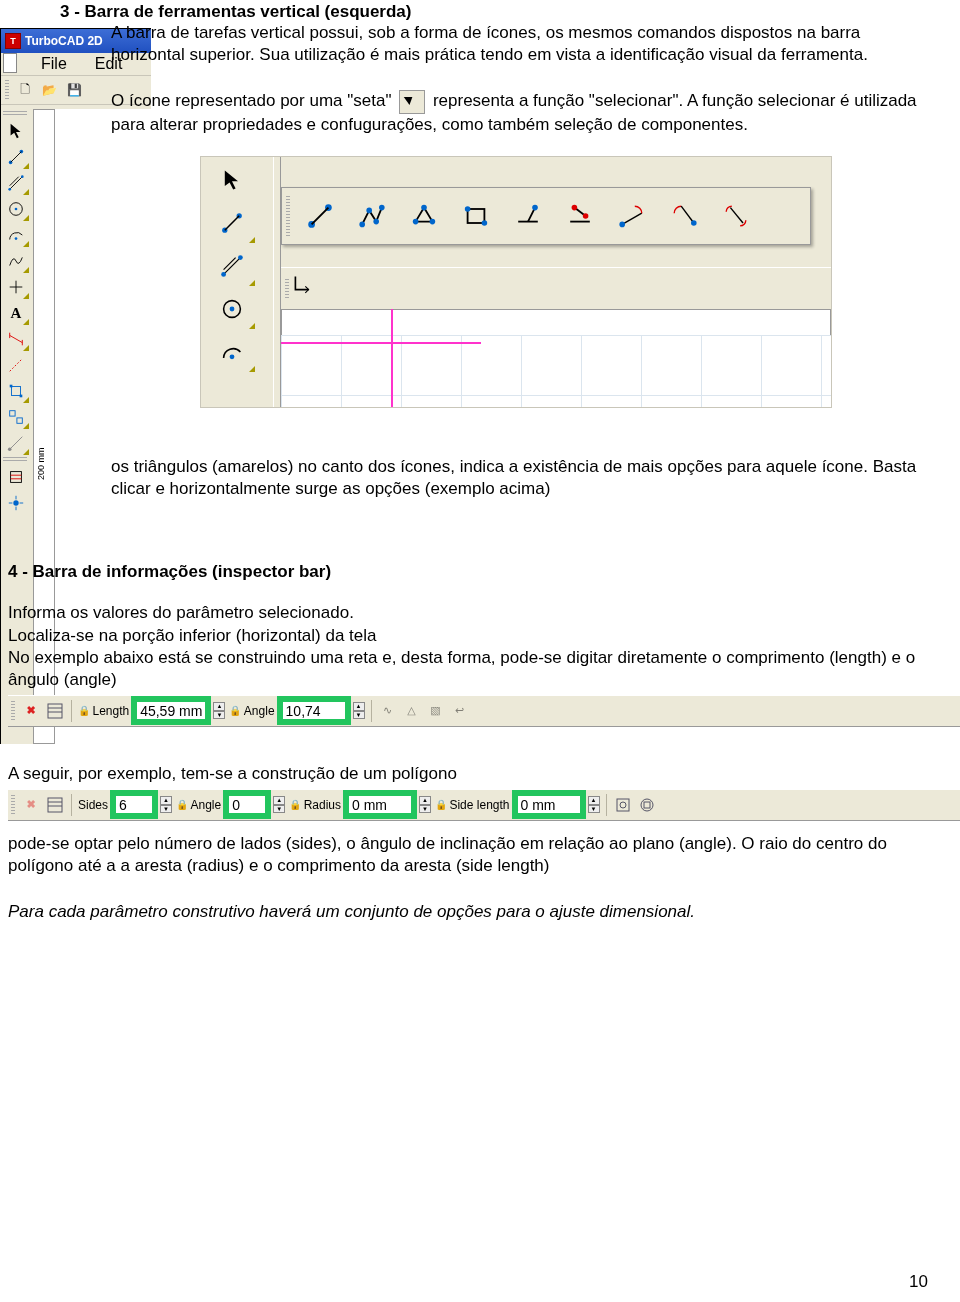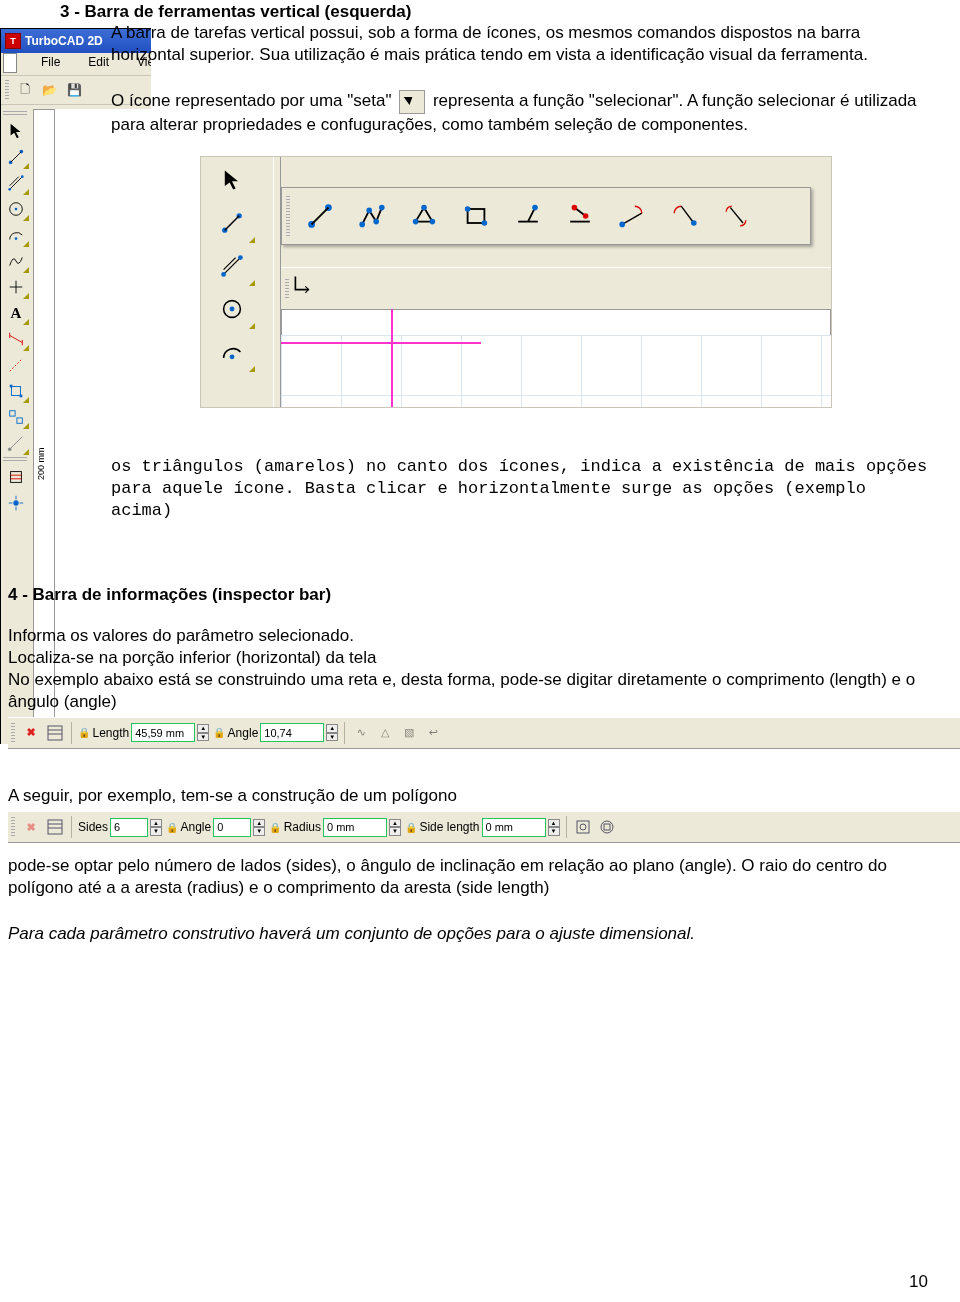--- a/index.html
+++ b/index.html
@@ -58,21 +58,21 @@
     font-weight: bold;
     white-space: nowrap;
   }
   .app-ico { width:14px; height:14px; background:#c00; border:1px solid #800; font-size:9px; line-height:14px; text-align:center; color:#fff; }
   .menubar {
     height: 22px;
     background:#ece9d8;
     display:flex;
     align-items:flex-start;
     padding:0 2px;
-    font-size:12px;
+    font-size:16px;
     gap: 16px;
     border-bottom:1px solid #c9c6b9;
   }
   .menubar span { padding:2px 6px; }
   .mini-icon { width:14px; height:14px; border:1px solid #888; background:#fff; margin-right:2px; display:inline-block; }
   .std-toolbar {
     height:28px;
     background:#ece9d8;
     display:flex; align-items:center; padding:0 4px; gap:3px;
     border-bottom:1px solid #c9c6b9;
@@ -185,22 +185,22 @@
     font-size:11px;
     margin-top:4px;
   }
   .insp-ico { width:20px; height:20px; display:flex;align-items:center;justify-content:center;}
   .insp-sep { width:1px; height:22px; background:#b6b2a0; margin:0 2px;}
   .insp-field {
     display:flex; align-items:center; gap:2px; height:22px;
   }
   .insp-field .lbl { font-size:12px; color:#000; }
   .insp-field .box {
-    height:17px; background:#fff; border:1px solid #22c55e;
-    font-size:11px; padding:0 3px; display:flex; align-items:center;
+    height:17px; background:#fff; border:6px solid #22c55e;
+    font-size:14px; padding:0 3px; display:flex; align-items:center;
     min-width:56px;
   }
   .spin { width:12px; height:17px; display:flex; flex-direction:column; }
   .spin div { flex:1; border:1px solid #888; background:#eee; font-size:6px; line-height:6px; text-align:center; }
   .lock { font-size:10px; color:#555; }
   .ghost { opacity:.45; }
 
   .page-num {
     position:absolute; right:32px; bottom:10px; font-size:17px;
   }
@@ -471,21 +471,21 @@
               <polyline points="13,13 16,16 13,19" fill="none" stroke="#000"></polyline>
             </svg>
         </div>
       </div>
       <div class="hruler"></div>
       <div class="drawing"></div>
       <div class="pink-v"></div>
       <div class="pink-h"></div>
     </div>
 
-    <p class="indent" style="margin-top:48px;font-family:Liberation Mono, monospace;">os triângulos (amarelos) no canto dos ícones, indica a existência de mais opções para aquele ícone. Basta clicar e horizontalmente surge as opções (exemplo acima)</p>
+    <p class="indent" style="margin-top:48px;">os triângulos (amarelos) no canto dos ícones, indica a existência de mais opções para aquele ícone. Basta clicar e horizontalmente surge as opções (exemplo acima)</p>
 
     <div style="height:60px;"></div>
     <h3 style="margin-left:-52px;">4 - Barra de informações (inspector bar)</h3>
     <p style="margin-left:-52px; margin-top:20px;">Informa os valores do parâmetro selecionado.</p>
     <p style="margin-left:-52px;">Localiza-se na porção inferior (horizontal) da tela</p>
     <p style="margin-left:-52px;">No exemplo abaixo está  se construindo uma reta e, desta forma, pode-se digitar diretamente o comprimento (length) e o ângulo (angle)</p>
 
     <div class="inspector" style="margin-left:-52px;">
       <div class="grip"></div>
       <div class="insp-ico" style="color:#d22;font-weight:bold;">✖</div>

